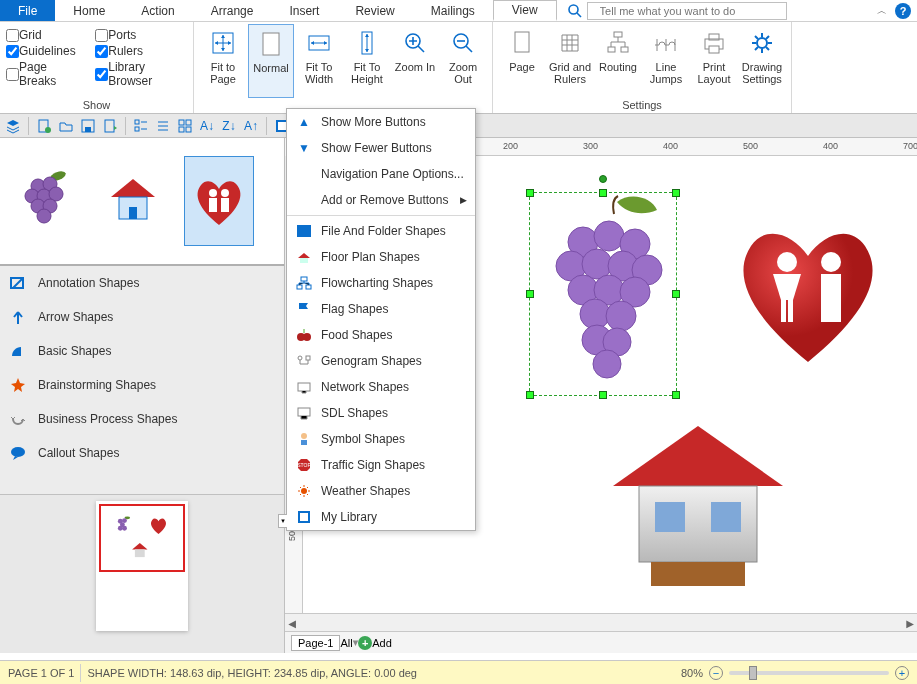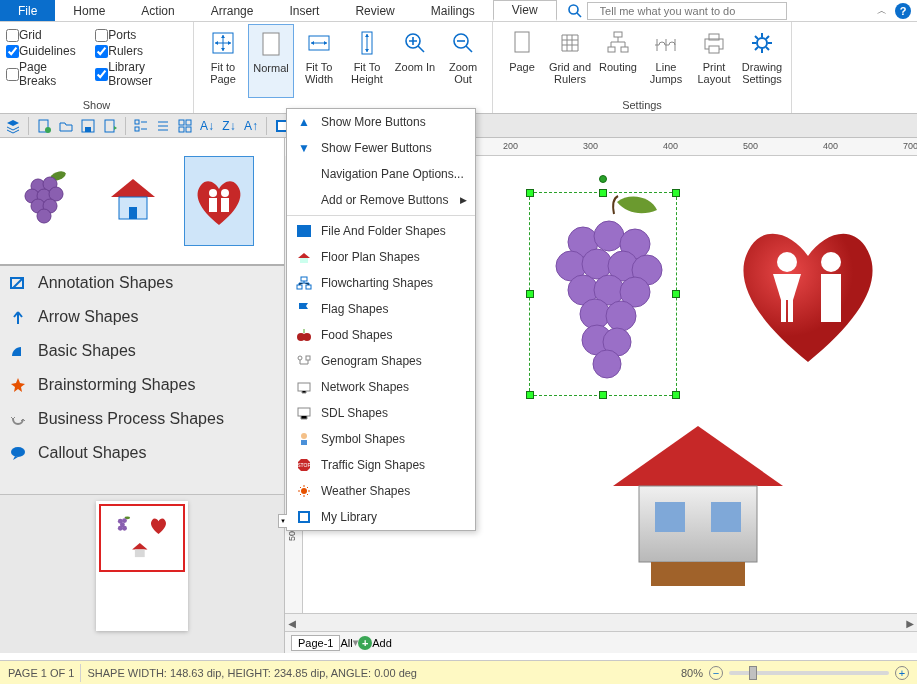--- a/index.html
+++ b/index.html
@@ -35,21 +35,21 @@
 .smallbar .ic { width: 18px; height: 18px; display: flex; align-items: center; justify-content: center; color: #0a6ecc; }
 .smallbar .sep { width: 1px; height: 18px; background: #c0c0c0; margin: 0 2px; }
 
 
 .main { display: flex; height: 515px; }
 .leftcol { width: 285px; display: flex; flex-direction: column; border-right: 1px solid #c0c0c0; }
 .shapelib-top { height: 128px; background: #fff; border-bottom: 2px solid #b0b0b0; position: relative; display: flex; align-items: center; gap: 16px; padding: 10px 12px; }
 .shapecell { width: 70px; height: 90px; display: flex; align-items: center; justify-content: center; }
 .shapecell.sel { background: #cfe5f9; border: 1px solid #3b8fd9; }
 .shapelist { flex: 1; background: #ececec; overflow-y: auto; border-bottom: 1px solid #c0c0c0; position: relative; }
-.shapelist .row { display: flex; align-items: center; gap: 10px; padding: 7px 8px; font-size: 16px; color: #333; }
+.shapelist .row { display: flex; align-items: center; gap: 10px; padding: 7px 8px; font-size: 12px; color: #333; }
 .shapelist .row .ricon { width: 20px; height: 20px; display: flex; align-items: center; justify-content: center; }
 .thumbarea { height: 158px; background: #e8e8e8; display: flex; align-items: flex-start; justify-content: center; padding-top: 6px; }
 .thumb { width: 92px; height: 130px; background: #fff; box-shadow: 0 1px 4px rgba(0,0,0,0.25); position: relative; }
 .thumb .selbox { position: absolute; left: 3px; top: 3px; right: 3px; height: 68px; border: 2px solid #d22; }
 
 
 .canvaswrap { flex: 1; position: relative; background: #fff; }
 .hruler { position: absolute; left: 18px; right: 0; top: 0; height: 18px; background: #f6f6f6; border-bottom: 1px solid #c8c8c8; font-size: 9px; color: #555; }
 .hruler span { position: absolute; top: 3px; }
 .vruler { position: absolute; left: 0; top: 18px; width: 18px; bottom: 22px; background: #f6f6f6; border-right: 1px solid #c8c8c8; font-size: 9px; color: #555; }

